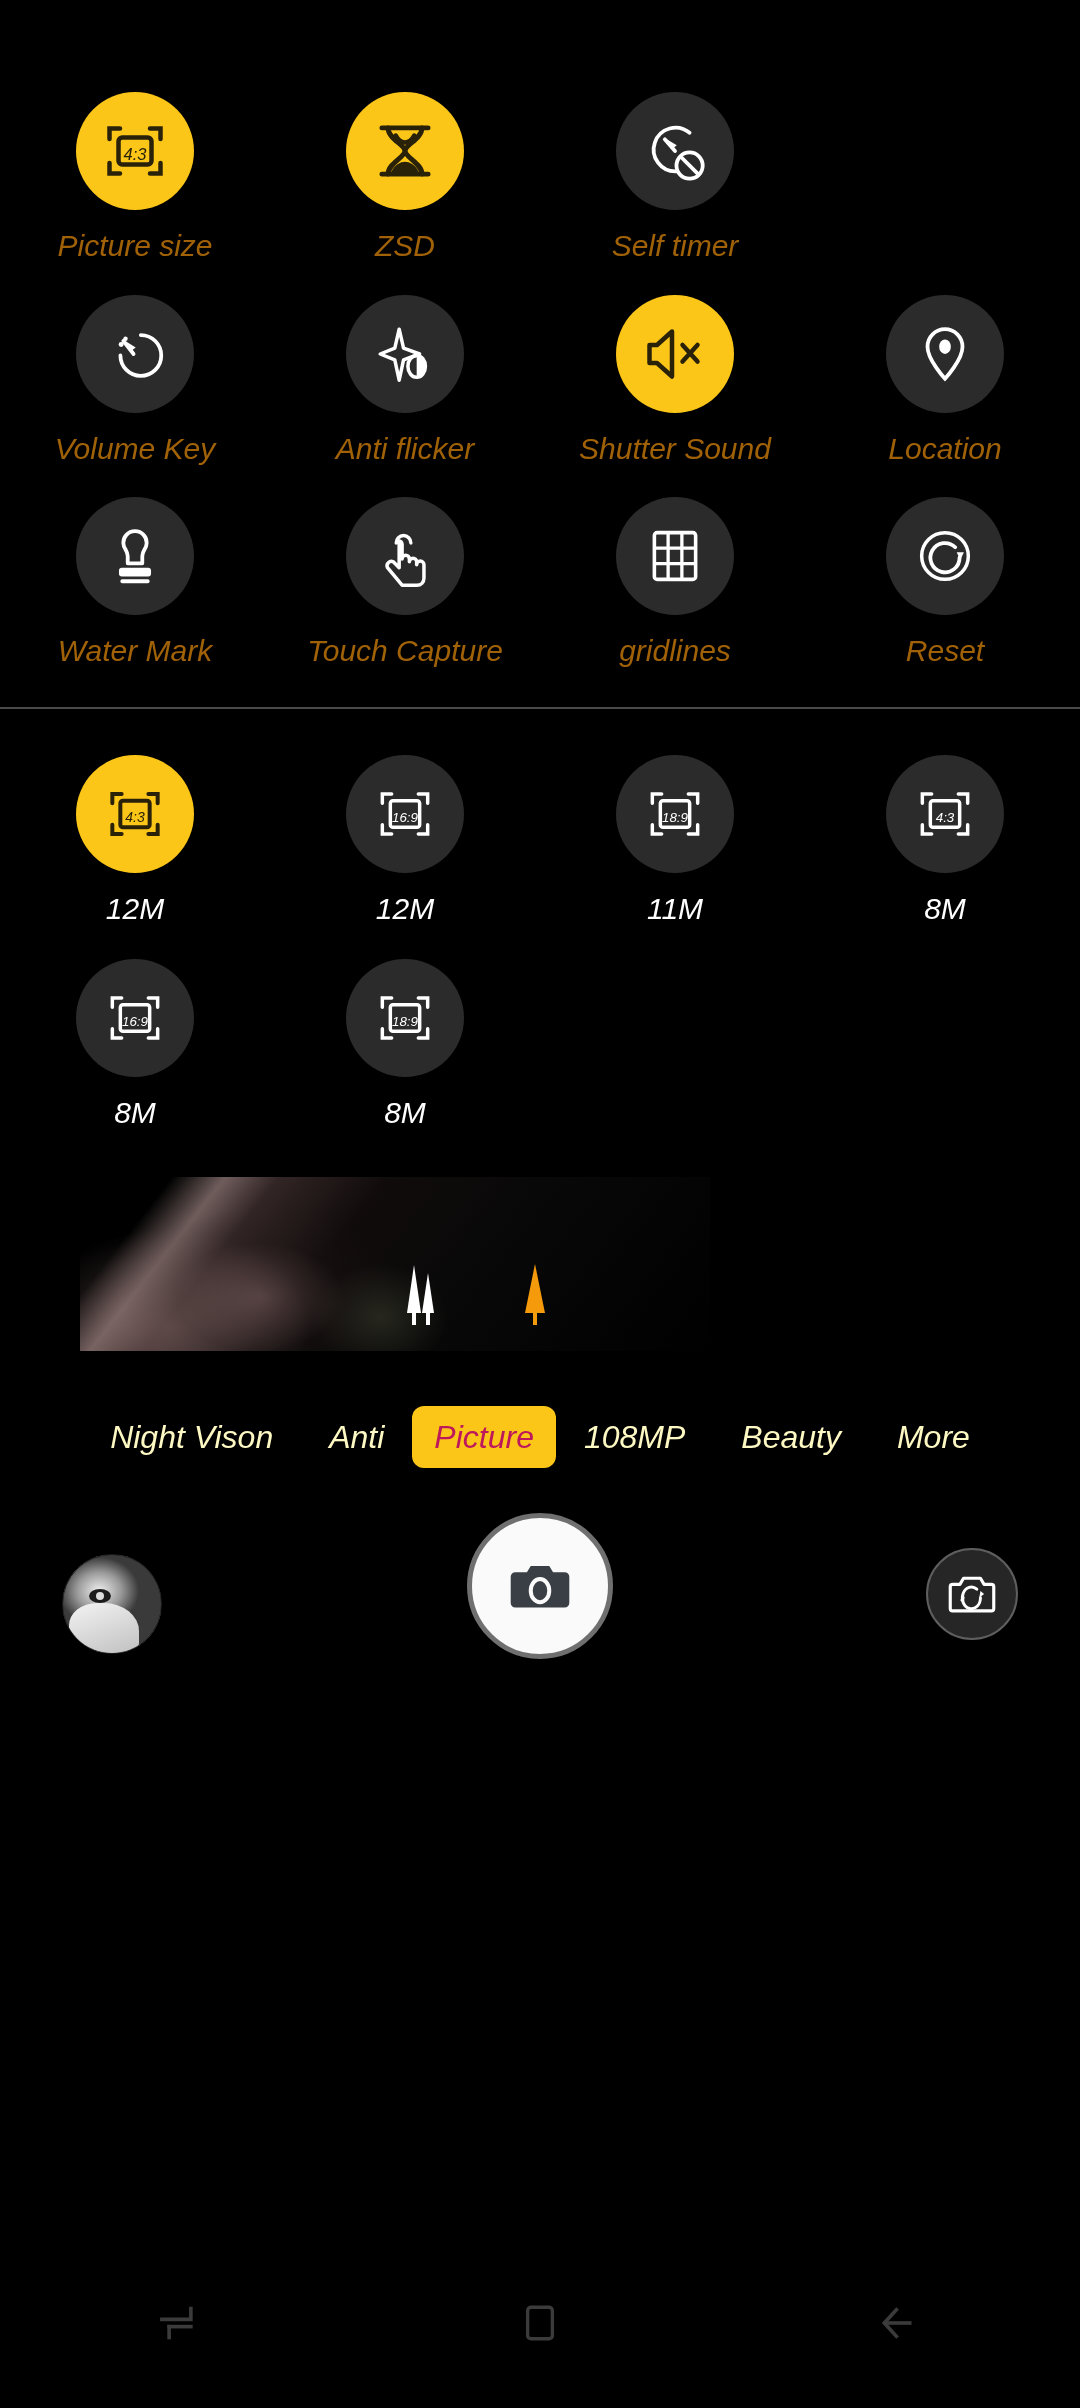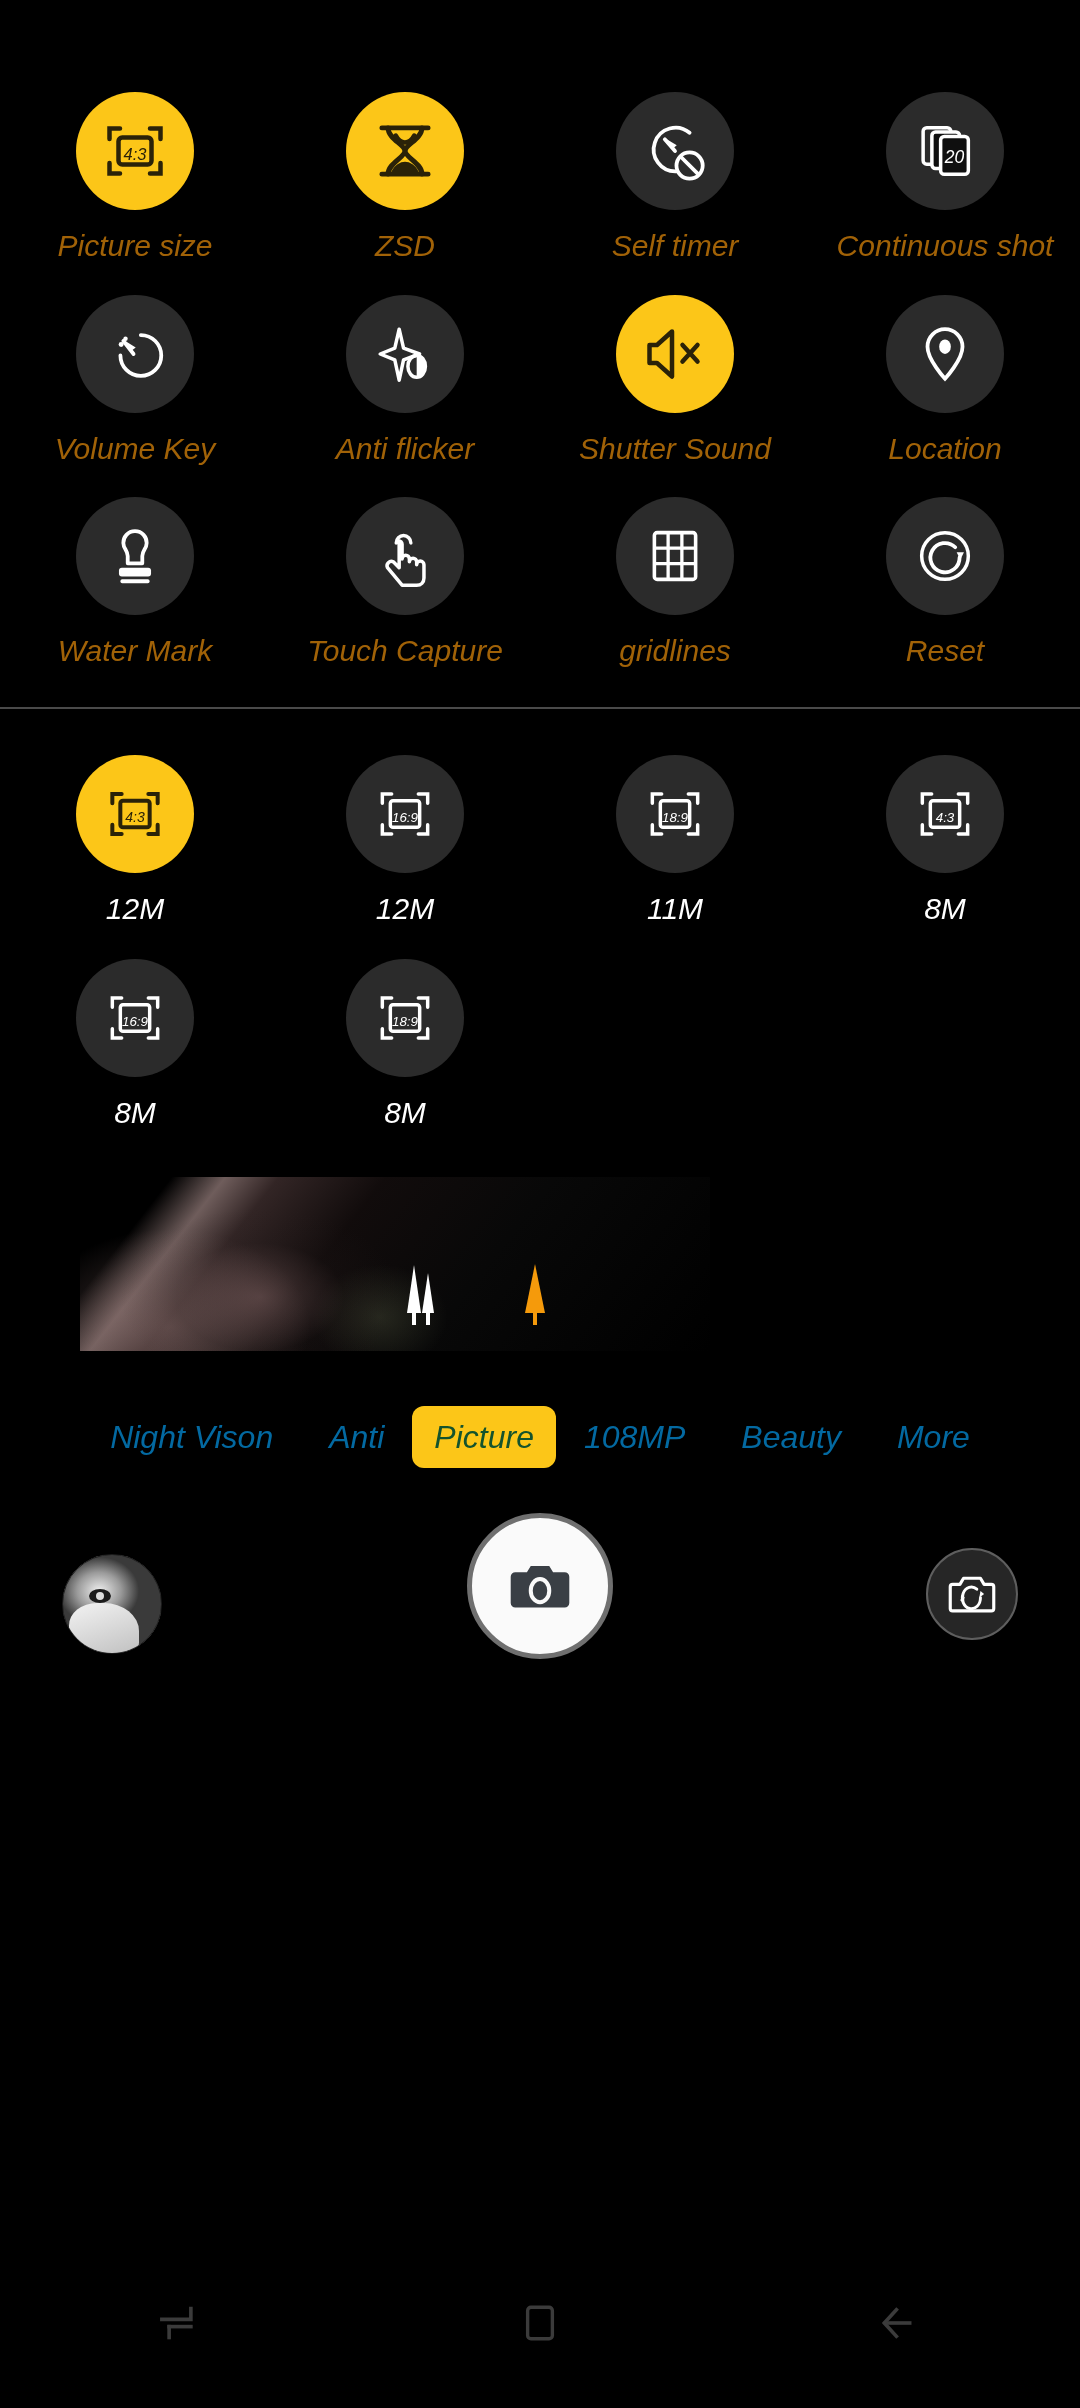--- a/index.html
+++ b/index.html
@@ -110,29 +110,29 @@
   
   .mode-bar {
     display: flex;
     align-items: center;
     justify-content: center;
     gap: 0;
     margin-top: 48px;
     height: 76px;
   }
   .mode-item {
-    color: #0369a1;
+    color: #fef9c3;
     font-size: 32px;
     padding: 0 28px;
     line-height: 76px;
     white-space: nowrap;
   }
   .mode-item.selected {
     background: #fcc618;
-    color: #14532d;
+    color: #be185d;
     border-radius: 12px;
     padding: 0 22px;
     height: 62px;
     line-height: 62px;
   }
 
   
   .bottom-bar {
     position: relative;
     height: 250px;
@@ -261,31 +261,20 @@
             <path d="M34 11.5A15 15 0 1 0 25 38" fill="none" stroke="#fff" stroke-width="2.6" stroke-linecap="round"></path>
             <path d="M24 24L17 16" stroke="#fff" stroke-width="2.6" stroke-linecap="round"></path>
             <path d="M17.5 15.5l5.5 6.5 2.2-2z" fill="#fff"></path>
             <circle cx="34" cy="34" r="9" fill="none" stroke="#fff" stroke-width="2.6"></circle>
             <path d="M28.3 28.3l11.4 11.4" stroke="#fff" stroke-width="2.6" stroke-linecap="round"></path>
           </svg>
         </div>
         <div class="cell-label">Self timer</div>
       </div>
 
-      <div class="grid-cell">
-        <div class="circle">
-          <svg width="70" height="70" viewBox="0 0 48 48">
-            <rect x="9" y="8" width="19" height="25" rx="2.5" fill="none" stroke="#fff" stroke-width="2.4"></rect>
-            <rect x="15" y="11" width="19" height="25" rx="2.5" fill="#0f0f0f" stroke="#fff" stroke-width="2.4"></rect>
-            <rect x="21" y="14" width="19" height="26" rx="2.5" fill="#0f0f0f" stroke="#fff" stroke-width="2.4"></rect>
-            <text x="30.5" y="32" font-size="12" font-family="Liberation Sans, sans-serif" fill="#fff" text-anchor="middle">20</text>
-          </svg>
-        </div>
-        <div class="cell-label">Continuous shot</div>
-      </div>
     </div>
 
     <div class="grid-row row-gap-2">
 
       <div class="grid-cell">
         <div class="circle">
           <svg width="70" height="70" viewBox="0 0 48 48">
             <path d="M28 11A14 14 0 1 1 14 25" fill="none" stroke="#fff" stroke-width="2.6" stroke-linecap="round"></path>
             <path d="M23 24L16 15" stroke="#fff" stroke-width="2.6" stroke-linecap="round"></path>
             <path d="M16.5 14.5l5.5 7 2.5-2z" fill="#fff"></path>

